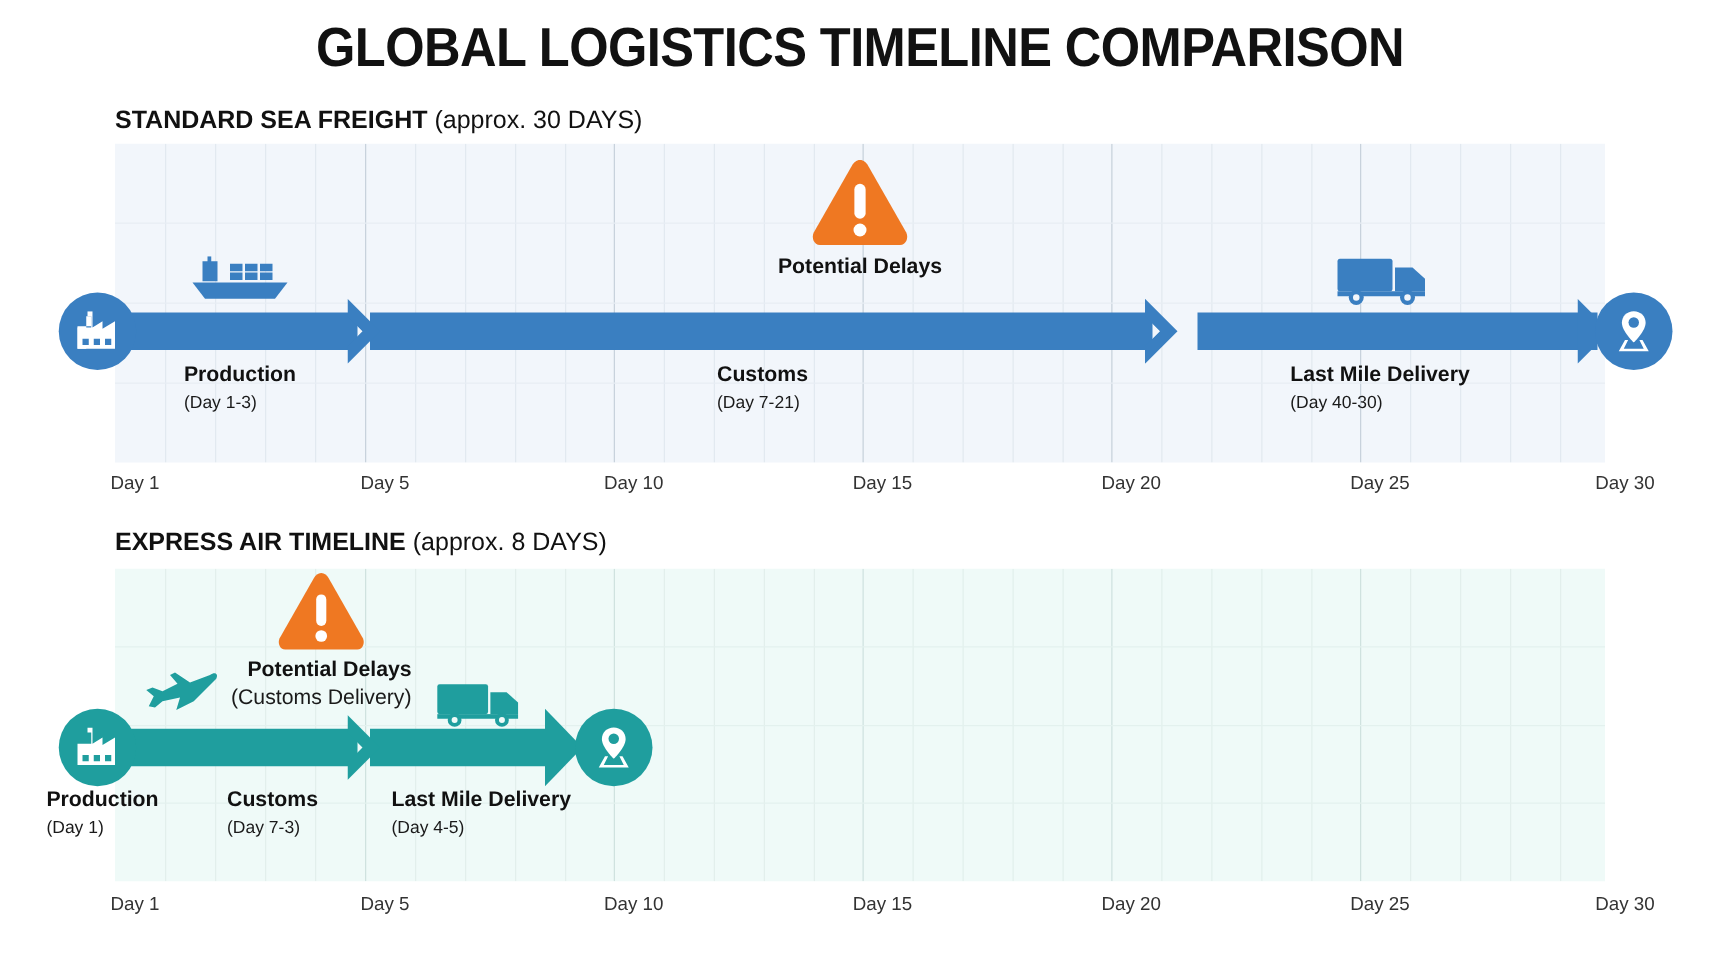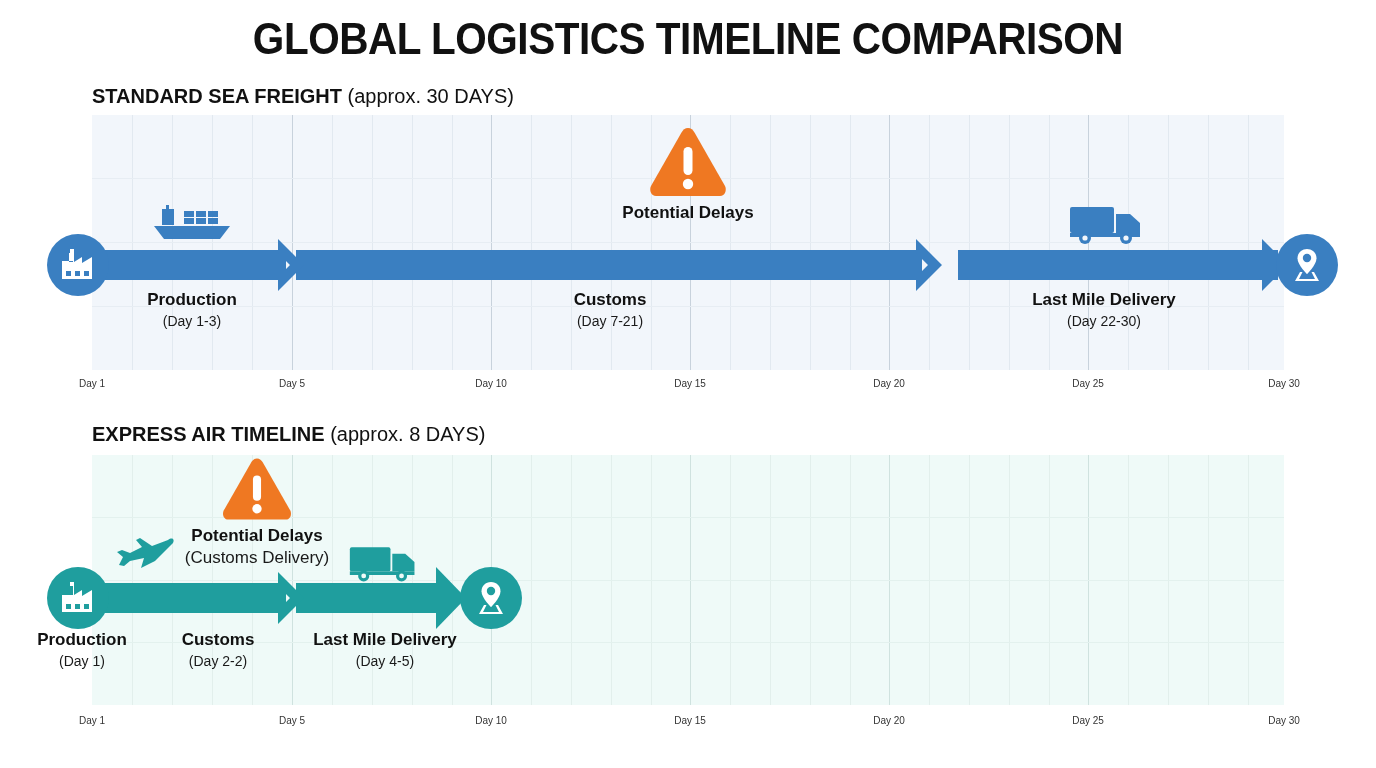--- a/index.html
+++ b/index.html
@@ -86,24 +86,25 @@
     bottom: auto;
     width: auto;
     height: 1px;
     background: #e7edf3;
   }
   .panel-air .grid-horiz { background: #e3f1ee; }
 
   
   .axis-label {
     position: absolute;
-    font-size: 10px;
+    font-size: 15px;
     color: #333333;
     white-space: nowrap;
     transform: translateX(-50%);
+    margin-left: 16px;
   }
 
   
   .bar {
     position: absolute;
     height: 30px;
   }
   .bar-sea { background: #3a7fc1; }
   .bar-air { background: #1f9e9e; }
 
@@ -118,21 +119,20 @@
     display: flex;
     align-items: center;
     justify-content: center;
   }
   .node-sea { background: #3a7fc1; }
   .node-air { background: #1f9e9e; }
 
   
   .stage-label {
     position: absolute;
-    text-align: center;
     white-space: nowrap;
     transform: translateX(-50%);
     line-height: 1.35;
   }
   .stage-label .ln1 {
     display: block;
     font-size: 17px;
     font-weight: bold;
     color: #111111;
   }
@@ -150,20 +150,21 @@
     text-align: center;
     white-space: nowrap;
     transform: translateX(-50%);
     line-height: 1.3;
   }
   .warn-label .ln1 {
     display: block;
     font-size: 17px;
     font-weight: bold;
     color: #111111;
+    text-align: right;
   }
   .warn-label .ln2 {
     display: block;
     font-size: 17px;
     font-weight: normal;
     color: #1a1a1a;
   }
 
   
   .vehicle-icon { position: absolute; }
@@ -283,21 +284,21 @@
   <div class="stage-label" style="left:192px; top:289px;">
     <span class="ln1">Production</span>
     <span class="ln2">(Day 1-3)</span>
   </div>
   <div class="stage-label" style="left:610px; top:289px;">
     <span class="ln1">Customs</span>
     <span class="ln2">(Day 7-21)</span>
   </div>
   <div class="stage-label" style="left:1104px; top:289px;">
     <span class="ln1">Last Mile Delivery</span>
-    <span class="ln2">(Day 22-30)</span>
+    <span class="ln2">(Day 40-30)</span>
   </div>
 
   <div class="axis-label" style="left:92px;   top:378px;">Day 1</div>
   <div class="axis-label" style="left:292px;  top:378px;">Day 5</div>
   <div class="axis-label" style="left:491px;  top:378px;">Day 10</div>
   <div class="axis-label" style="left:690px;  top:378px;">Day 15</div>
   <div class="axis-label" style="left:889px;  top:378px;">Day 20</div>
   <div class="axis-label" style="left:1088px; top:378px;">Day 25</div>
   <div class="axis-label" style="left:1284px; top:378px;">Day 30</div>
 
@@ -392,21 +393,21 @@
     <span class="ln1">Potential Delays</span>
     <span class="ln2">(Customs Delivery)</span>
   </div>
 
   <div class="stage-label" style="left:82px; top:629px;">
     <span class="ln1">Production</span>
     <span class="ln2">(Day 1)</span>
   </div>
   <div class="stage-label" style="left:218px; top:629px;">
     <span class="ln1">Customs</span>
-    <span class="ln2">(Day 2-2)</span>
+    <span class="ln2">(Day 7-3)</span>
   </div>
   <div class="stage-label" style="left:385px; top:629px;">
     <span class="ln1">Last Mile Delivery</span>
     <span class="ln2">(Day 4-5)</span>
   </div>
 
   <div class="axis-label" style="left:92px;   top:715px;">Day 1</div>
   <div class="axis-label" style="left:292px;  top:715px;">Day 5</div>
   <div class="axis-label" style="left:491px;  top:715px;">Day 10</div>
   <div class="axis-label" style="left:690px;  top:715px;">Day 15</div>

